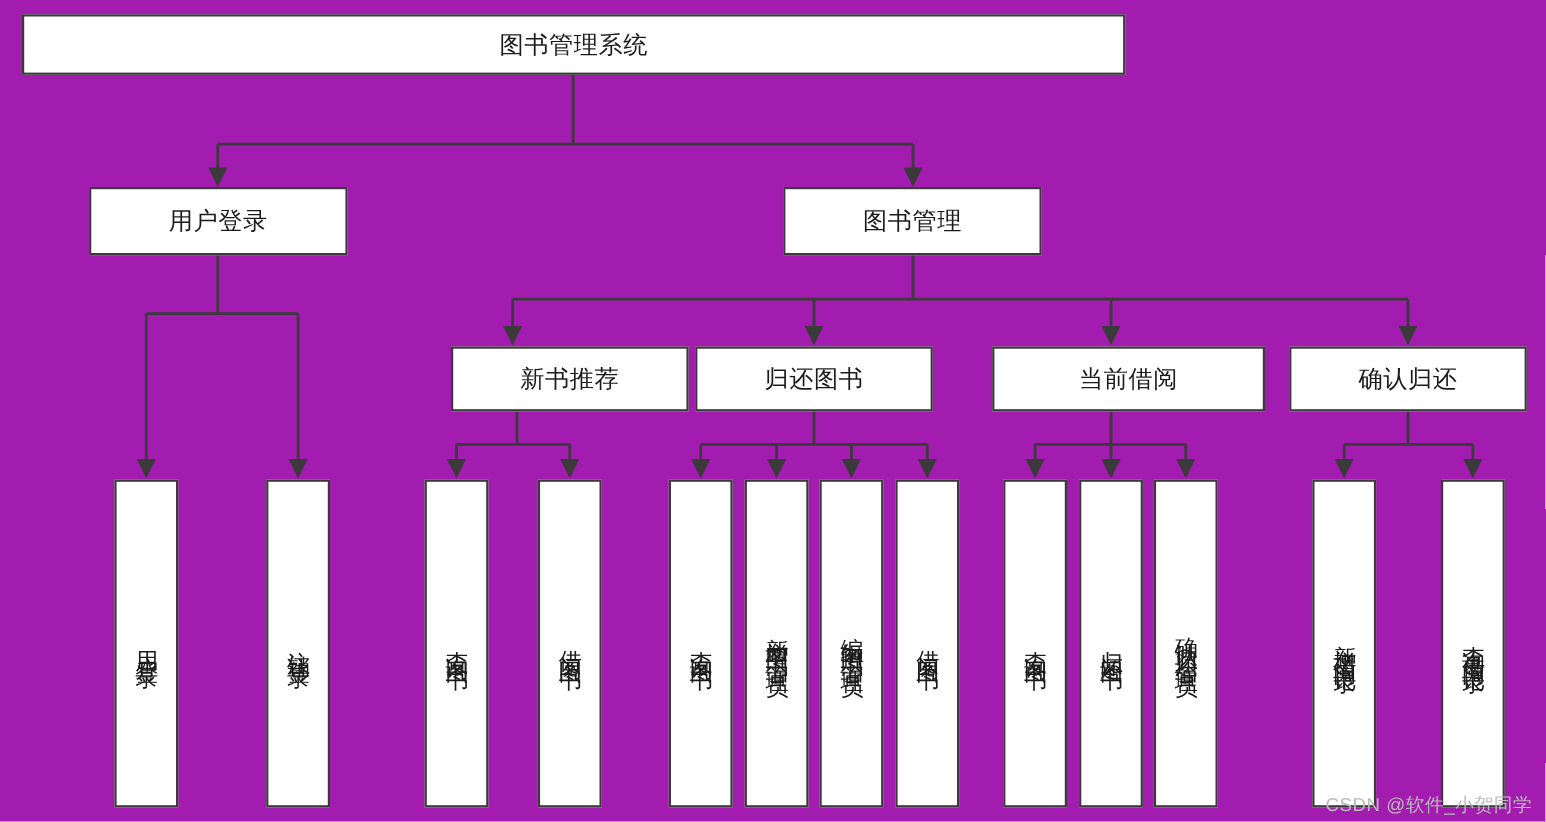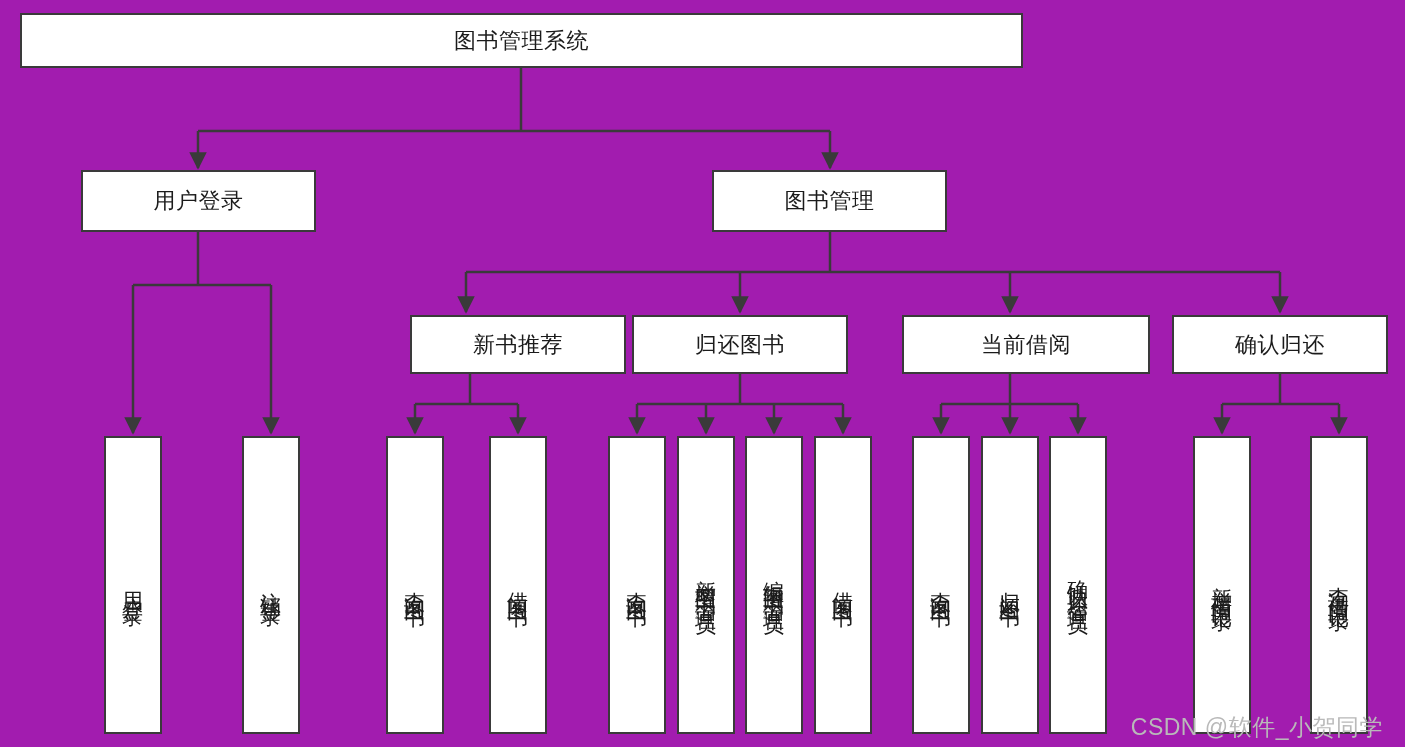--- a/index.html
+++ b/index.html
@@ -50,23 +50,23 @@
   .edges {
     position: absolute;
     left: 0;
     top: 0;
     width: 1405px;
     height: 747px;
     pointer-events: none;
   }
   .watermark {
     position: absolute;
-    right: 22px;
+    right: 12px;
     bottom: 4px;
-    font-size: 23px;
+    font-size: 17px;
     color: #b9b9b9;
     white-space: nowrap;
     letter-spacing: 0.5px;
   }
 </style>
 </head>
 <body>
 
 <div id="canvas">
 

